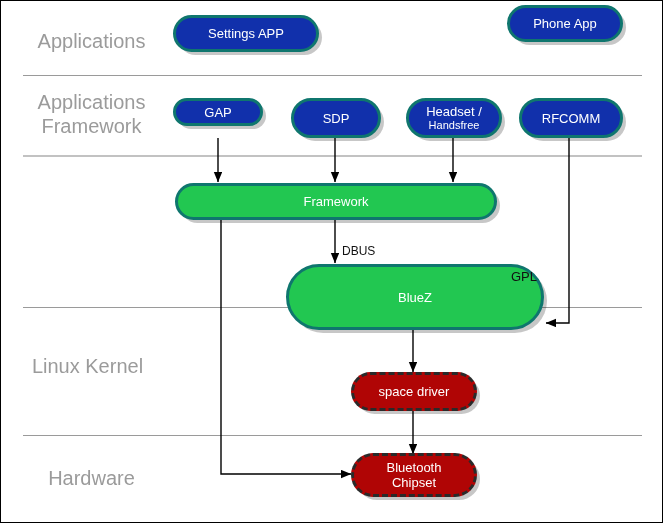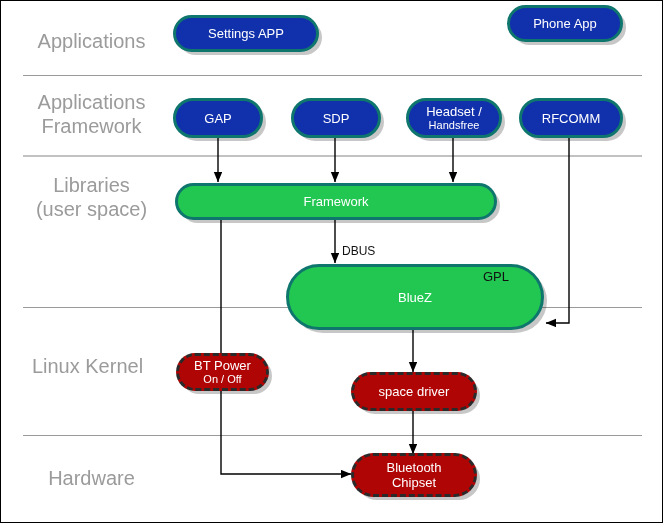--- a/index.html
+++ b/index.html
@@ -57,20 +57,21 @@
   .node.blue  { background: #1130ab; }
   .node.green { background: #22c751; }
   .node.red   { background: #b00505; border-style: dashed; border-color: #2a2a2a; }
   .node.big .l1 { font-size: 13px; }
   
   .gpl-tag {
     position: absolute;
     color: #111111;
     font-size: 13px;
     z-index: 7;
+    margin-left: 28px;
   }
   
   .edge-label {
     position: absolute;
     color: #111111;
     font-size: 12px;
     z-index: 7;
     background: transparent;
   }
   
@@ -115,34 +116,32 @@
   </svg>
 
   <div class="divider" style="left:22px; top:74px;  width:619px;"></div>
   <div class="divider thick" style="left:22px; top:154px; width:619px;"></div>
   <div class="divider" style="left:22px; top:306px; width:619px;"></div>
   <div class="divider" style="left:22px; top:434px; width:619px;"></div>
 
   <div class="layer-label" style="left:8px; top:28px;  width:165px;">Applications</div>
   <div class="layer-label" style="left:8px; top:89px;  width:165px;">Applications
 Framework</div>
-  <div class="layer-label" style="left:8px; top:172px; width:165px;">Libraries
-(user space)</div>
   <div class="layer-label" style="left:4px; top:353px; width:165px;">Linux Kernel</div>
   <div class="layer-label" style="left:8px; top:465px; width:165px;">Hardware</div>
 
   <div class="node blue" style="left:172px; top:14px; width:146px; height:37px;">
     <span class="l1">Settings APP</span>
   </div>
 
   <div class="node blue" style="left:506px; top:4px; width:116px; height:37px;">
     <span class="l1">Phone App</span>
   </div>
 
-  <div class="node blue" style="left:172px; top:97px; width:90px; height:40px;">
+  <div class="node blue" style="left:172px; top:97px; width:90px; height:28px;">
     <span class="l1">GAP</span>
   </div>
 
   <div class="node blue" style="left:290px; top:97px; width:90px; height:40px;">
     <span class="l1">SDP</span>
   </div>
 
   <div class="node blue" style="left:405px; top:97px; width:96px; height:40px;">
     <span class="l1">Headset /</span>
     <span class="l2">Handsfree</span>
@@ -156,24 +155,20 @@
     <span class="l1">Framework</span>
   </div>
 
   <div class="node green big" style="left:285px; top:263px; width:258px; height:66px;">
     <span class="l1">BlueZ</span>
   </div>
   <div class="gpl-tag" style="left:482px; top:268px;">GPL</div>
 
   <div class="edge-label" style="left:341px; top:232px;margin-top:11px;">DBUS</div>
 
-  <div class="node red" style="left:175px; top:352px; width:93px; height:38px;">
-    <span class="l1">BT Power</span>
-    <span class="l2">On / Off</span>
-  </div>
 
   <div class="node red" style="left:350px; top:371px; width:126px; height:39px;">
     <span class="l1">space driver</span>
   </div>
 
   <div class="node red" style="left:350px; top:452px; width:126px; height:44px;">
     <span class="l1">Bluetooth</span>
     <span class="l1">Chipset</span>
   </div>
 

